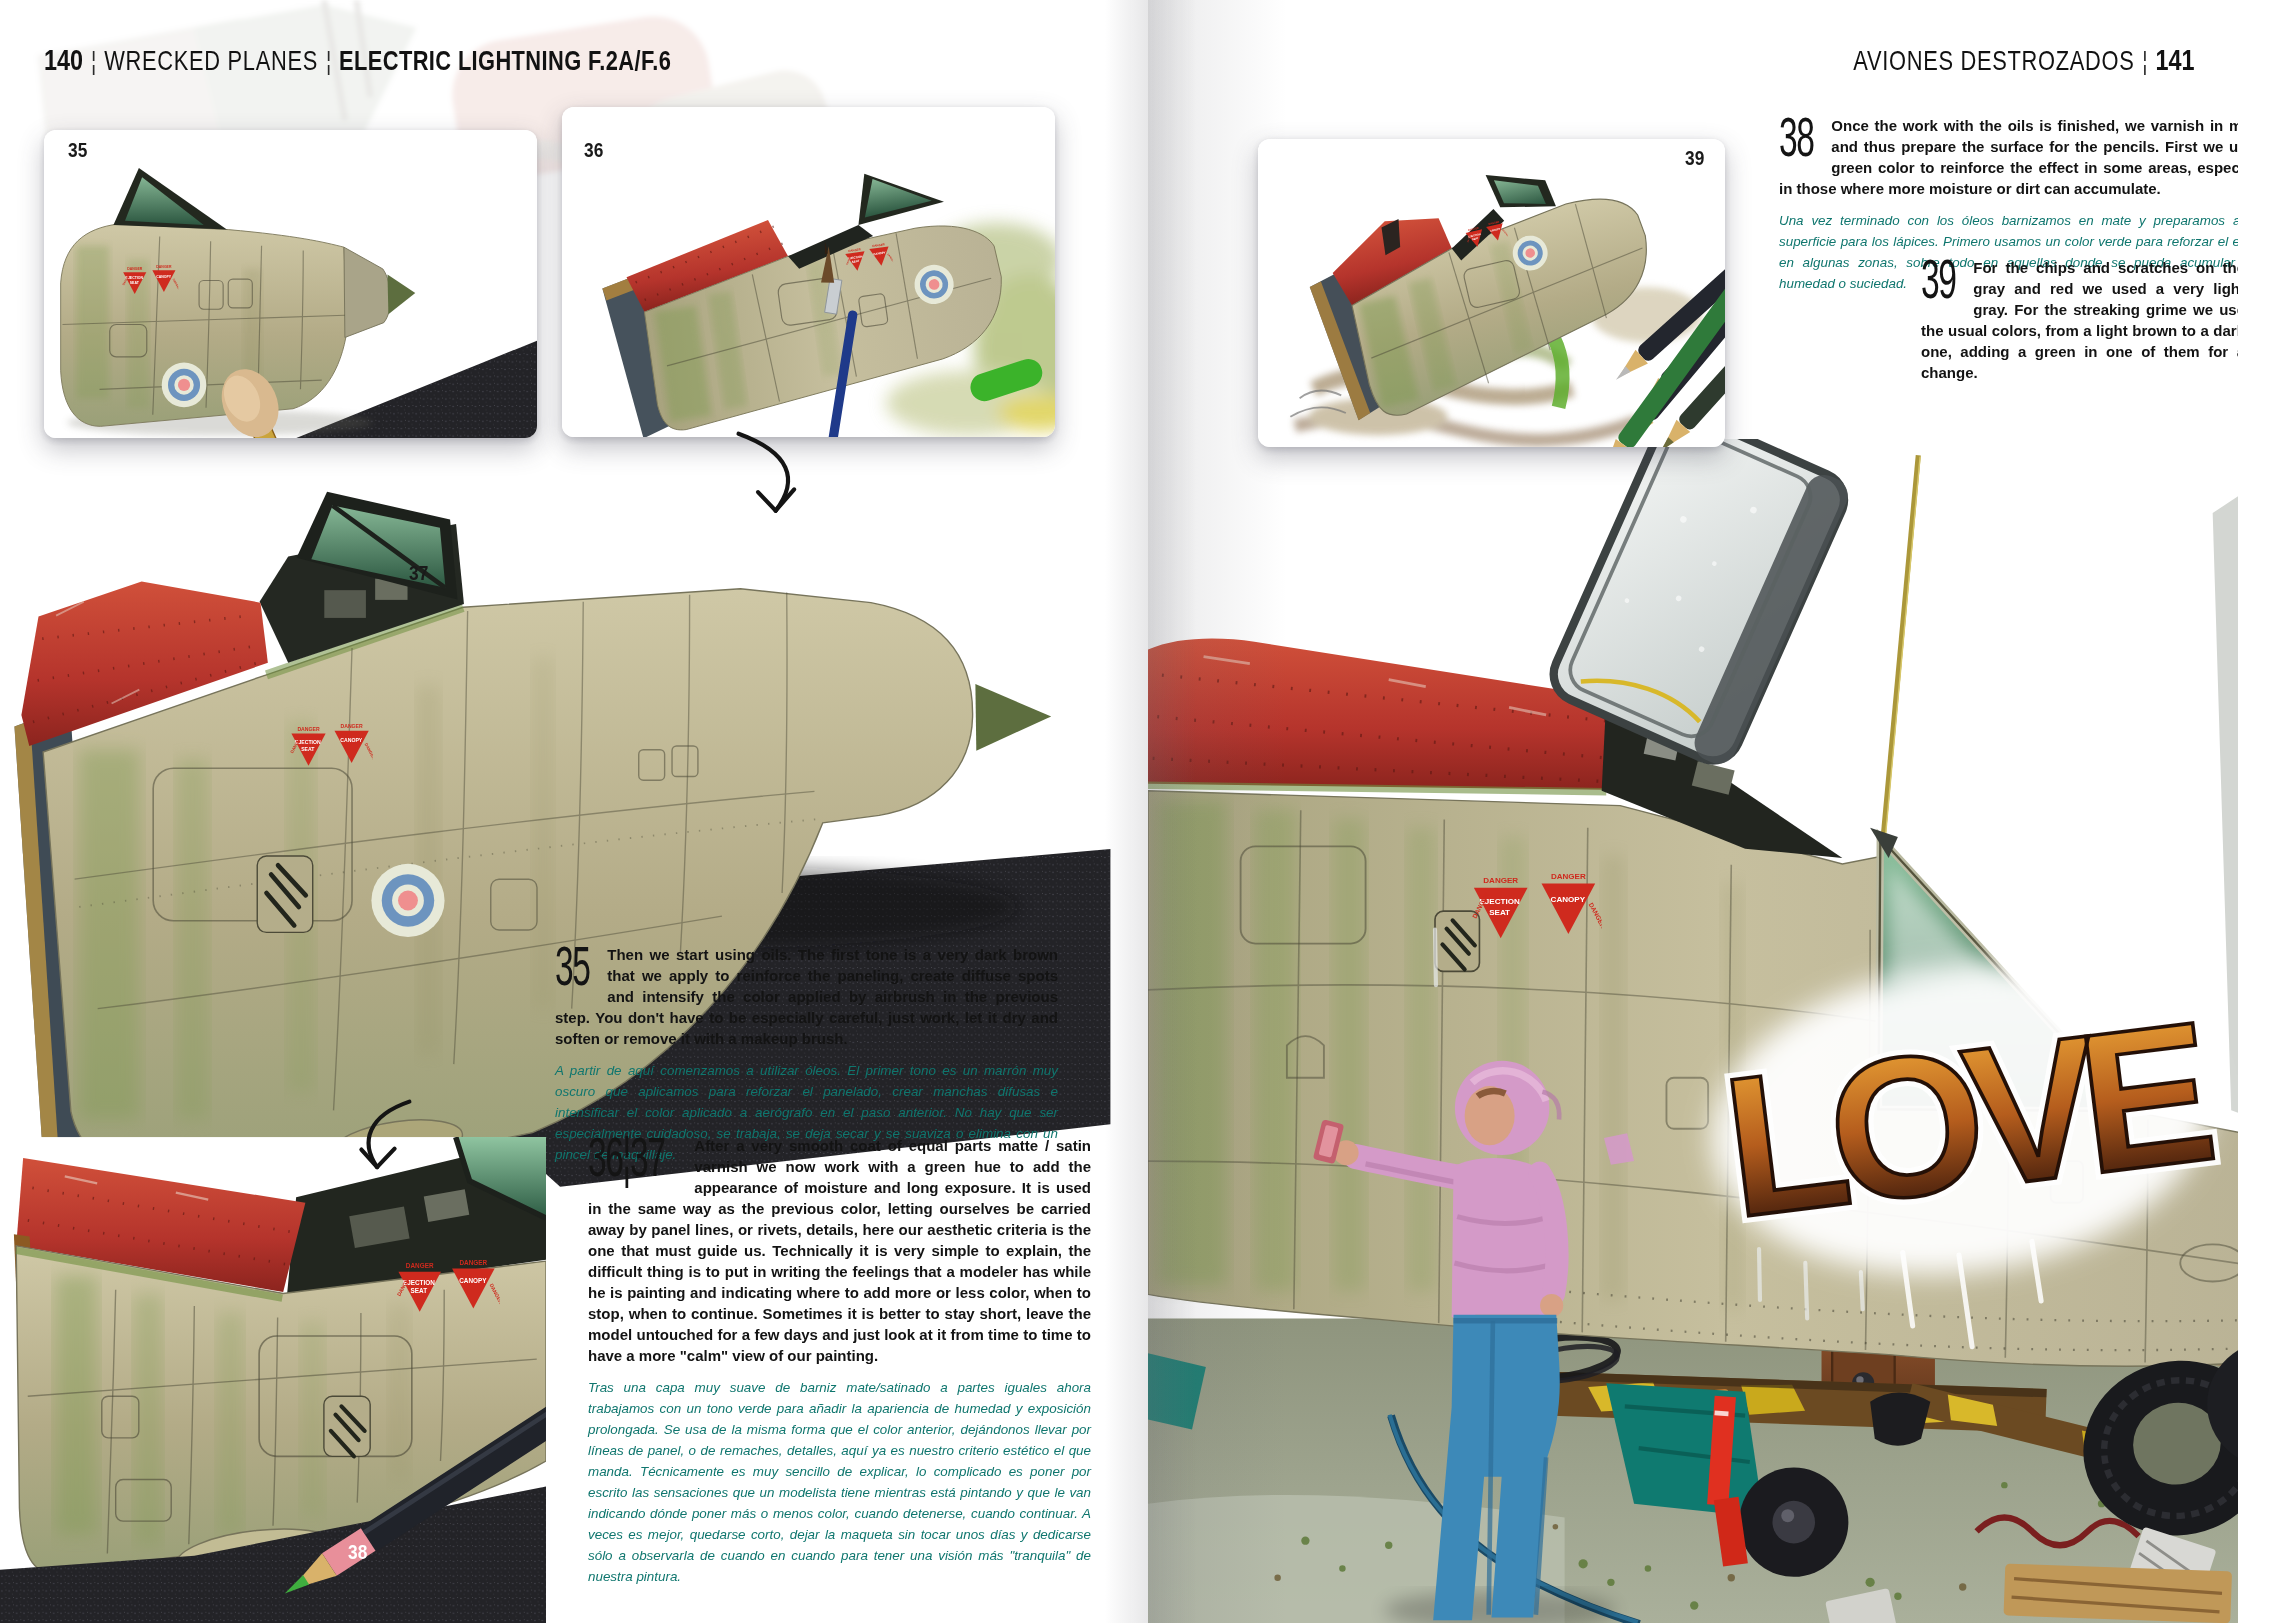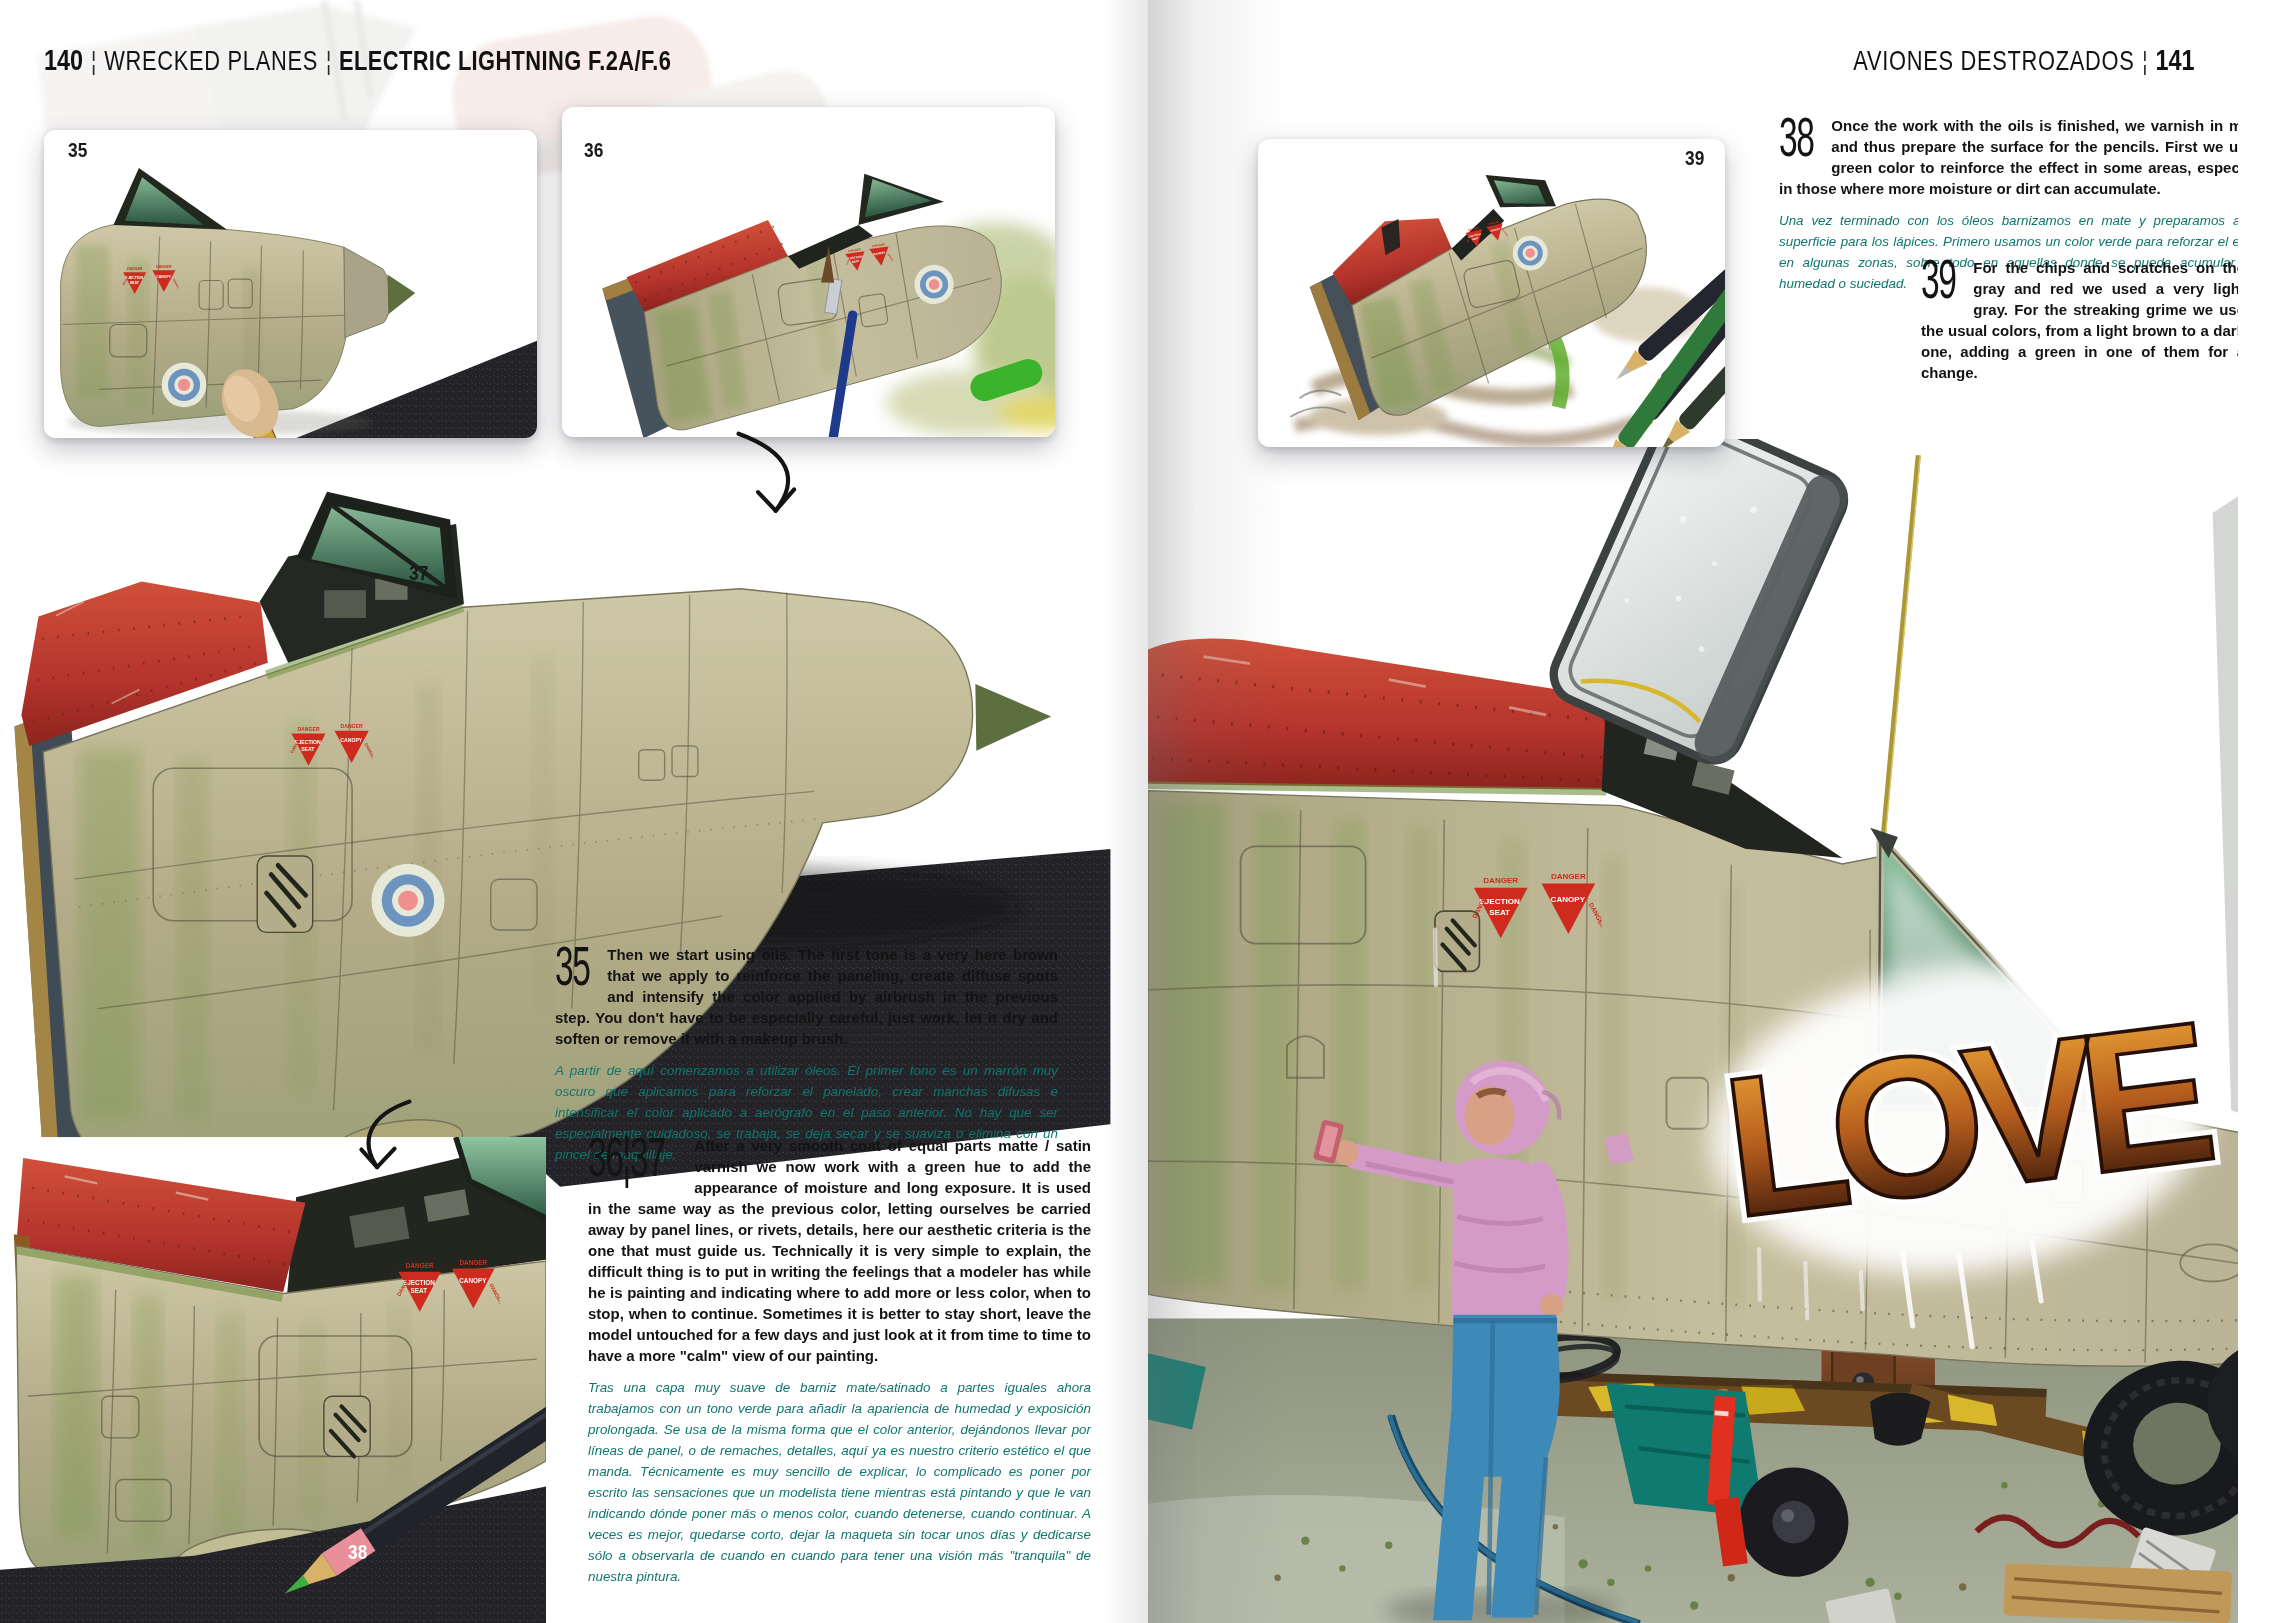--- a/index.html
+++ b/index.html
@@ -365,21 +365,21 @@
       <rect x="700" y="857" width="100" height="58" fill="#e88f9a"></rect>
       <polygon points="700,857 700,915 600,886" fill="#d9b26a"></polygon>
       <polygon points="640,874 640,898 585,886" fill="#3fae3f"></polygon>
       <rect x="800" y="864" width="580" height="10" fill="#3a3f4a" opacity=".8"></rect>
     </g>
   </svg>
   <div class="plabel white" style="left:348px;top:1541px">38</div>
 
   <div class="step" style="left:555px;top:944px;width:503px">
     <div class="stepnum n2">35</div>
-    <p class="en">Then we start using oils. The first tone is a very here brown that we apply to reinforce the paneling, create diffuse spots and intensify the color applied by airbrush in the previous step. You don't have to be especially careful, just work, let it dry and soften or remove it with a makeup brush.</p>
+    <p class="en">Then we start using oils. The first tone is a very dark brown that we apply to reinforce the paneling, create diffuse spots and intensify the color applied by airbrush in the previous step. You don't have to be especially careful, just work, let it dry and soften or remove it with a makeup brush.</p>
     <p class="es">A partir de aquí comenzamos a utilizar óleos. El primer tono es un marrón muy oscuro que aplicamos para reforzar el panelado, crear manchas difusas e intensificar el color aplicado a aerógrafo en el paso anterior. No hay que ser especialmente cuidadoso, se trabaja, se deja secar y se suaviza o elimina con un pincel de maquillaje.</p>
   </div>
   <div class="step" style="left:588px;top:1135px;width:503px">
     <div class="stepnum n5">36¦37</div>
     <p class="en">After a very smooth coat of equal parts matte / satin varnish we now work with a green hue to add the appearance of moisture and long exposure. It is used in the same way as the previous color, letting ourselves be carried away by panel lines, or rivets, details, here our aesthetic criteria is the one that must guide us. Technically it is very simple to explain, the difficult thing is to put in writing the feelings that a modeler has while he is painting and indicating where to add more or less color, when to stop, when to continue. Sometimes it is better to stay short, leave the model untouched for a few days and just look at it from time to time to have a more "calm" view of our painting.</p>
     <p class="es">Tras una capa muy suave de barniz mate/satinado a partes iguales ahora trabajamos con un tono verde para añadir la apariencia de humedad y exposición prolongada. Se usa de la misma forma que el color anterior, dejándonos llevar por líneas de panel, o de remaches, detalles, aquí ya es nuestro criterio estético el que manda. Técnicamente es muy sencillo de explicar, lo complicado es poner por escrito las sensaciones que un modelista tiene mientras está pintando y que le van indicando dónde poner más o menos color, cuando detenerse, cuando continuar. A veces es mejor, quedarse corto, dejar la maqueta sin tocar unos días y dedicarse sólo a observarla de cuando en cuando para tener una visión más "tranquila" de nuestra pintura.</p>
   </div>
 
   <svg class="photo-svg" style="left:1148px;top:439px" width="1148" height="1185" viewBox="0 0 2480 2560">
     <rect width="2480" height="2560" fill="#ffffff"></rect>

